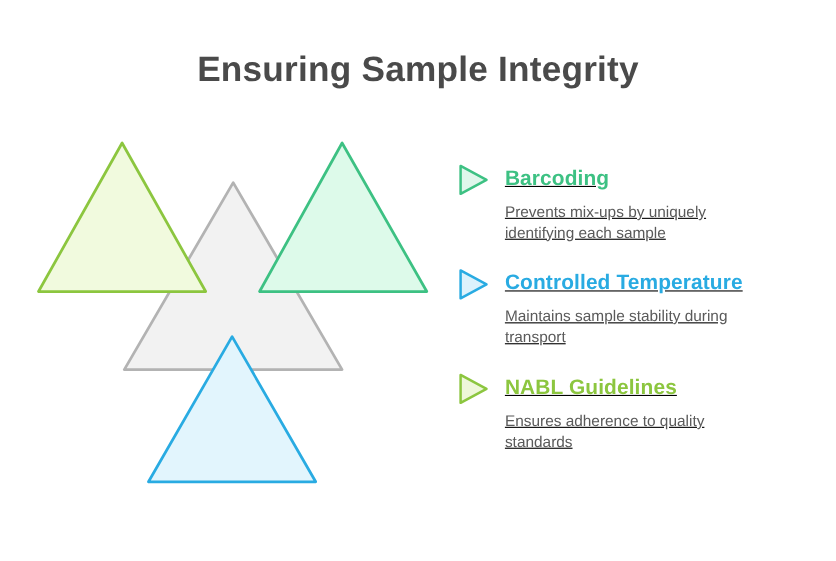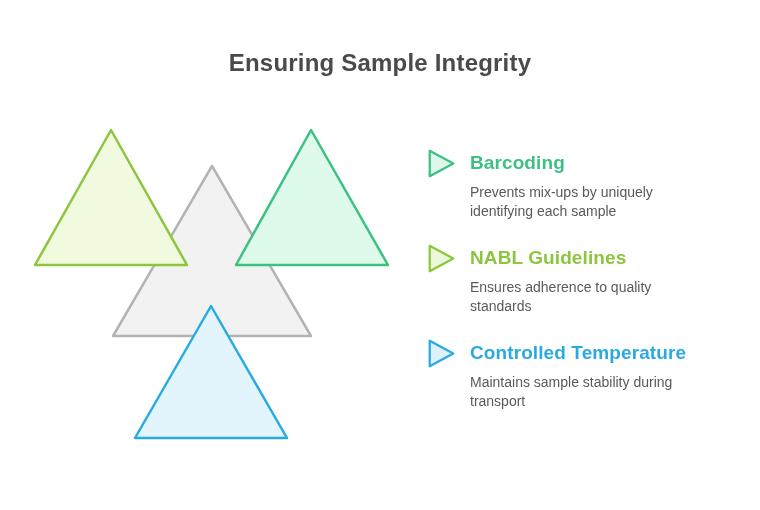--- a/index.html
+++ b/index.html
@@ -14,39 +14,40 @@
     width: 760px; height: 510px;
     background: #ffffff;
     overflow: hidden;
   }
   .title {
     position: absolute;
     top: 48px; left: 0;
     width: 760px;
     margin: 0;
     text-align: center;
-    font-size: 24px;
+    font-size: 32px;
     line-height: 30px;
     font-weight: 700;
     color: #4a4a4a;
     letter-spacing: 0.2px;
   }
   .diagram {
     position: absolute;
     left: 0; top: 0;
     width: 430px; height: 470px;
   }
   .diagram polygon {
     stroke-width: 2.5;
     stroke-linejoin: round;
   }
   .legend {
     position: absolute;
-    left: 427px; top: 147px;
+    left: 416px; top: 147px;
     width: 305px;
+    text-decoration: underline;
   }
   .legend-item {
     display: flex;
     align-items: flex-start;
     margin-bottom: 22px;
   }
   .item-icon {
     width: 29px; height: 31px;
     flex: 0 0 29px;
     margin-right: 14px;
@@ -92,32 +93,32 @@
         <polygon points="3,3 29,17 3,31" stroke="#3dc183" fill="#dff7eb"></polygon>
       </svg>
       <div class="item-text">
         <div class="item-title" style="color: rgb(61, 193, 131);">Barcoding</div>
         <div class="item-desc">Prevents mix-ups by uniquely identifying each sample</div>
       </div>
     </div>
 
     <div class="legend-item">
       <svg class="item-icon" viewBox="0 0 32 34" aria-hidden="true">
+        <polygon points="3,3 29,17 3,31" stroke="#29abe2" fill="#ddf2fc"></polygon>
+      </svg>
+      <div class="item-text">
+        <div class="item-title" style="color: rgb(41, 171, 226);">Controlled Temperature</div>
+        <div class="item-desc">Maintains sample stability during transport</div>
+      </div>
+    </div>
+
+    <div class="legend-item">
+      <svg class="item-icon" viewBox="0 0 32 34" aria-hidden="true">
         <polygon points="3,3 29,17 3,31" stroke="#8cc63f" fill="#eef7d9"></polygon>
       </svg>
       <div class="item-text">
         <div class="item-title" style="color: rgb(140, 198, 63);">NABL Guidelines</div>
         <div class="item-desc">Ensures adherence to quality standards</div>
       </div>
     </div>
 
-    <div class="legend-item">
-      <svg class="item-icon" viewBox="0 0 32 34" aria-hidden="true">
-        <polygon points="3,3 29,17 3,31" stroke="#29abe2" fill="#ddf2fc"></polygon>
-      </svg>
-      <div class="item-text">
-        <div class="item-title" style="color: rgb(41, 171, 226);">Controlled Temperature</div>
-        <div class="item-desc">Maintains sample stability during transport</div>
-      </div>
-    </div>
-
   </div>
 </div>
 
 </body></html>

